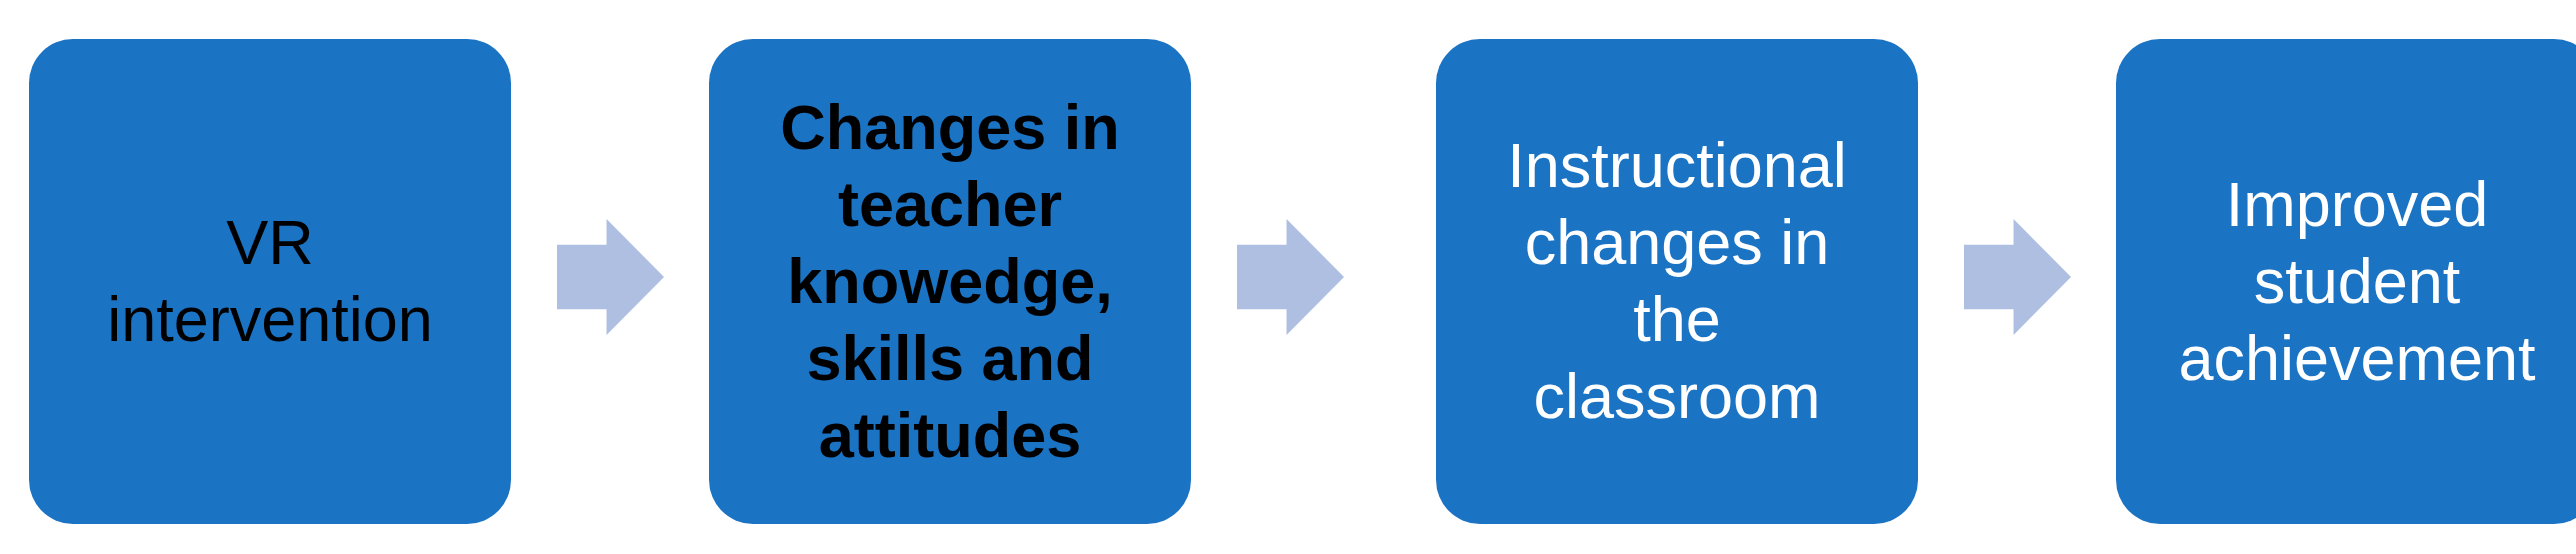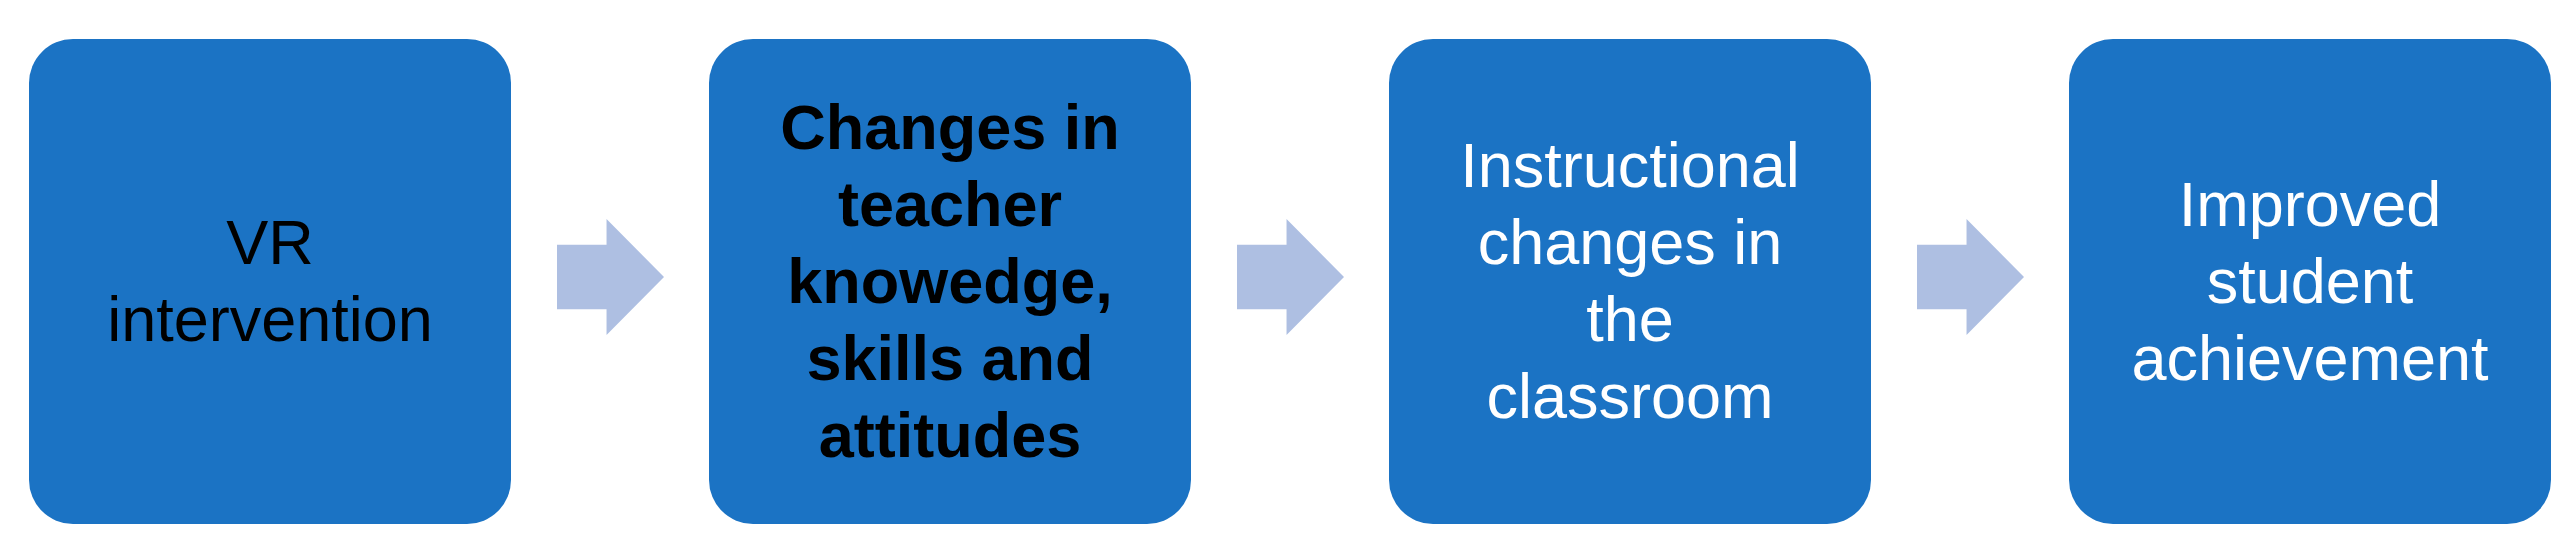--- a/index.html
+++ b/index.html
@@ -66,21 +66,21 @@
 skills and
 attitudes</span>
   </div>
 
   <div class="arrow-cell">
     <svg class="arrow-svg" width="107" height="116" viewBox="0 0 108 117">
       <polygon points="0,26 50,26 50,0 108,58.5 50,117 50,91 0,91" style="fill: rgb(174, 191, 226);"></polygon>
     </svg>
   </div>
 
-  <div class="flow-box" style="background: rgb(27, 115, 196); color: rgb(255, 255, 255); font-weight: 400;">
+  <div class="flow-box" style="background: rgb(27, 115, 196); color: rgb(255, 255, 255); font-weight: 400; margin-left: 47px;">
     <span class="box-label">Instructional
 changes in
 the
 classroom</span>
   </div>
 
   <div class="arrow-cell">
     <svg class="arrow-svg" width="107" height="116" viewBox="0 0 108 117">
       <polygon points="0,26 50,26 50,0 108,58.5 50,117 50,91 0,91" style="fill: rgb(174, 191, 226);"></polygon>
     </svg>

